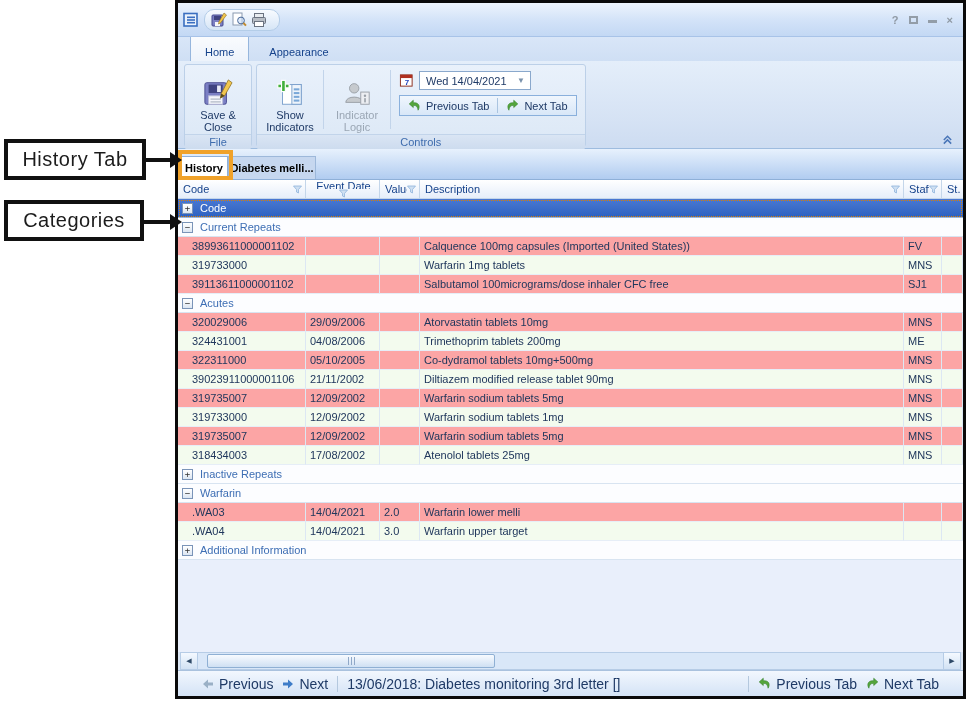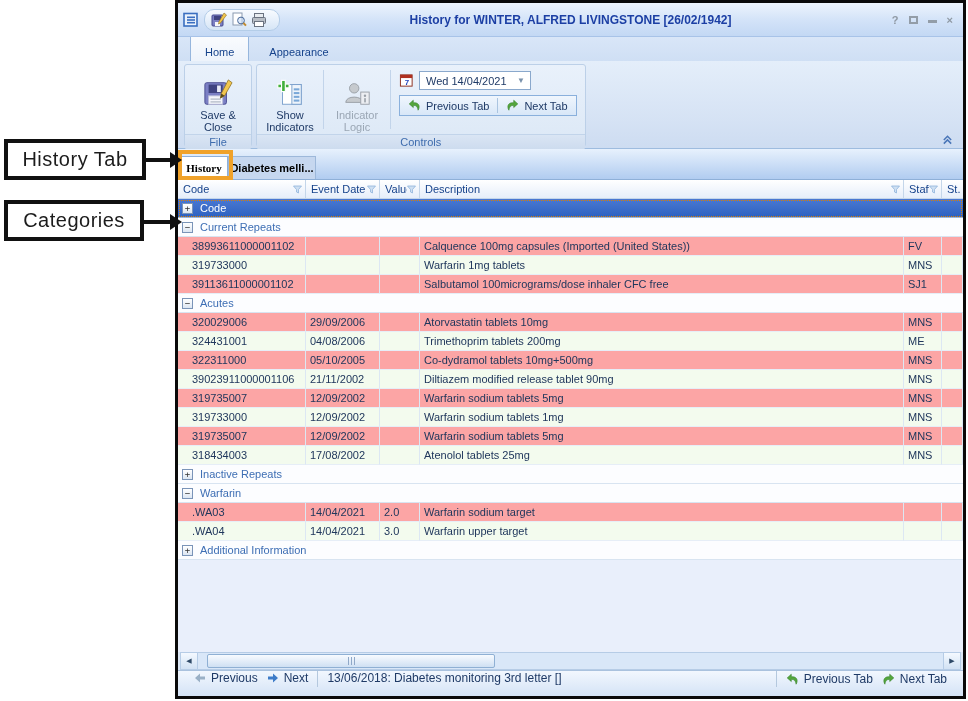--- a/index.html
+++ b/index.html
@@ -65,32 +65,32 @@
   .tabnav-box{display:flex;align-items:center;border:1px solid #8ab0dc;background:linear-gradient(#f0f6fd,#d8e7f8);height:21px;box-sizing:border-box;}
   .tabnav-btn{display:flex;align-items:center;gap:5px;padding:0 8px;font-size:11px;color:#1f3a66;height:100%;}
   .tn-sep{width:1px;height:15px;background:#aac4e0;}
   .ribbon-collapse{position:absolute;right:10px;bottom:3px;}
 
   
   .viewtabs{height:31px;flex:0 0 31px;background:linear-gradient(#e7f1fd,#b1ccf0);display:flex;
             align-items:flex-end;padding-left:2px;position:relative;border-bottom:1px solid #8fb0d8;box-sizing:border-box;}
   .vtab{height:23px;line-height:23px;font-size:11px;font-weight:bold;color:#000;text-align:center;
         box-sizing:border-box;white-space:nowrap;overflow:hidden;}
-  .vtab.active{width:48px;background:#fff;border:1px solid #8fb0d8;border-bottom:none;font-family:Liberation Serif, serif;}
+  .vtab.active{width:48px;background:#fff;border:1px solid #8fb0d8;border-bottom:none;}
   .vtab.inactive{width:88px;background:#c6d7ef;border:1px solid #9db8da;border-bottom:none;}
   .highlight-box{position:absolute;left:0;top:1px;width:55px;height:30px;border:4px solid var(--highlight,#F0A22A);
                  box-sizing:border-box;z-index:6;pointer-events:none;}
 
   
   .client{flex:1 1 auto;display:flex;flex-direction:column;background:#e9effb;overflow:hidden;}
   .thead{display:flex;height:18px;flex:0 0 18px;background:linear-gradient(#ffffff,#e6eefa);
          border-bottom:1px solid #c4d6ea;font-size:11px;color:#15428b;}
   .th{display:flex;align-items:center;border-right:1px solid #c4d6ea;padding:0 3px 0 5px;box-sizing:border-box;overflow:hidden;}
   .th .lbl{flex:1;white-space:nowrap;overflow:hidden;}
-  .c0{width:128px;} .c1{width:74px;} .c2{width:40px;} .c3{width:484px;} .c4{width:38px;}
+  .c0{width:128px;} .c1{width:74px;flex-direction:column;} .c2{width:40px;} .c3{width:484px;} .c4{width:38px;}
   .c5{flex:1;border-right:none;}
   .rows{background:#fff;}
   .trow{display:flex;height:19px;line-height:18px;font-size:11px;box-sizing:border-box;}
   .trow.data{color:#20375c;background:#fca5a5;}
   .trow.data.alt{background:var(--alt-row,#F3FBEE);}
   .cell{display:block;border-right:1px solid #dce7f3;border-bottom:1px solid #e6eef7;padding:0 4px;
         white-space:nowrap;overflow:hidden;box-sizing:border-box;}
   .cell.c0{padding-left:14px;}
   .trow.cat{color:var(--category-text,#3D6EB4);background:#fcfdff;border-bottom:1px solid #d8e4f1;
             align-items:center;gap:7px;padding-left:4px;}
@@ -107,21 +107,21 @@
           background:linear-gradient(#f4f9ff,#d2e2f4);}
   .sarrow.left{border-right:1px solid #b6cce6;}
   .sarrow.right{border-left:1px solid #b6cce6;}
   .strack{flex:1;position:relative;}
   .sthumb{position:absolute;left:9px;top:1px;bottom:1px;width:288px;background:linear-gradient(#f8fbff,#cfe0f3);
           border:1px solid #8fb0d4;border-radius:2px;display:flex;align-items:center;justify-content:center;gap:2px;box-sizing:border-box;}
   .sthumb i{width:1px;height:8px;background:#8fa8c8;}
 
   
   .statusbar{height:26px;flex:0 0 26px;background:linear-gradient(#f2f7fe,#d4e3f6);border-top:1px solid #aac2de;
-             display:flex;align-items:flex-start;font-size:12px;color:#1f3a66;padding:0 16px;gap:9px;box-sizing:border-box;}
+             display:flex;align-items:center;font-size:14px;color:#1f3a66;padding:0 24px;gap:9px;box-sizing:border-box;}
   .sb-item{display:flex;align-items:center;gap:5px;}
   .sb-sep{width:1px;height:16px;background:#b4c8de;}
   .sb-right{margin-left:auto;display:flex;align-items:center;gap:9px;}
   .ico{display:inline-flex;align-items:center;justify-content:center;}
 </style>
 </head>
 <body>
 
 <div class="canvas">
 
@@ -170,21 +170,20 @@
           </span>
           <span class="qicon">
             <svg width="16" height="16" viewBox="0 0 16 16">
                 <rect x="3.5" y="1.5" width="9" height="4.5" fill="#e8ecf0" stroke="#6a7280"></rect>
                 <rect x="1.5" y="5.5" width="13" height="6" rx="1" fill="#b8bec6" stroke="#6a7280"></rect>
                 <rect x="3.5" y="9.5" width="9" height="5" fill="#fff" stroke="#6a7280"></rect>
               </svg>
           </span>
         </span>
       </div>
-      <div class="title">History for WINTER, ALFRED LIVINGSTONE [26/02/1942]</div>
       <div class="wincontrols">
         <span class="wc">?</span>
         <span class="wc"><i class="wc-restore"></i></span>
         <span class="wc"><i class="wc-min"></i></span>
         <span class="wc">×</span>
       </div>
     </div>
 
     <div class="ribbontabs">
       <span class="rtab active">Home</span>
@@ -440,21 +439,21 @@
             <span>Inactive Repeats</span>
           </div>
           <div class="trow cat">
             <span class="expand-box">−</span>
             <span>Warfarin</span>
           </div>
           <div class="trow data">
             <span class="cell c0">.WA03</span>
             <span class="cell c1">14/04/2021</span>
             <span class="cell c2">2.0</span>
-            <span class="cell c3">Warfarin sodium target</span>
+            <span class="cell c3">Warfarin lower melli</span>
             <span class="cell c4"></span>
             <span class="cell c5"></span>
           </div>
           <div class="trow data alt">
             <span class="cell c0">.WA04</span>
             <span class="cell c1">14/04/2021</span>
             <span class="cell c2">3.0</span>
             <span class="cell c3">Warfarin upper target</span>
             <span class="cell c4"></span>
             <span class="cell c5"></span>

